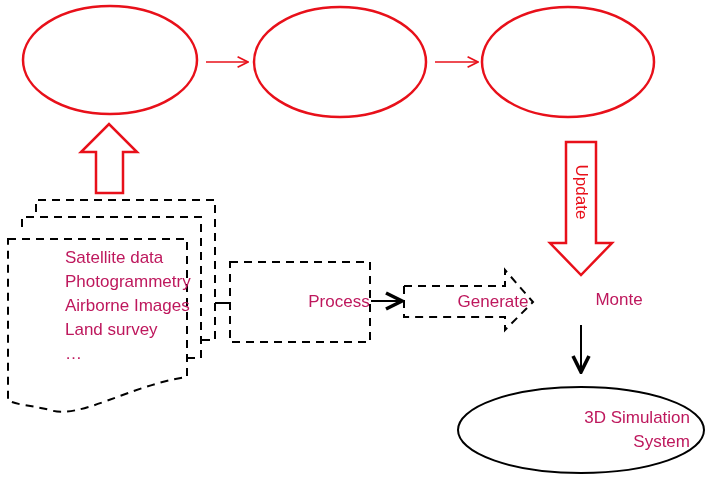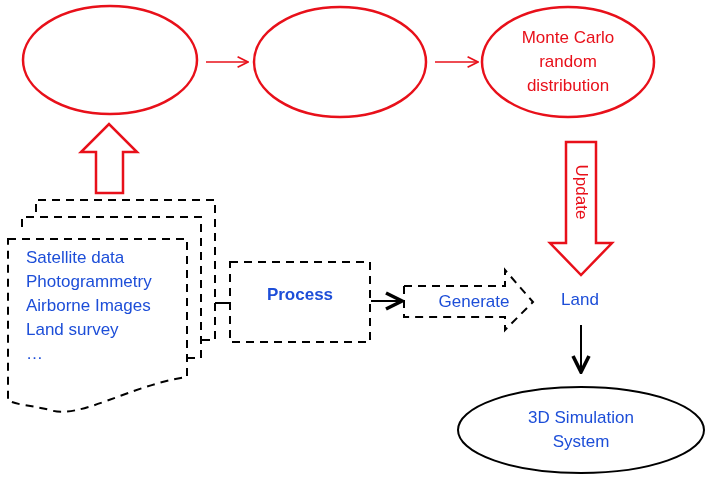--- a/index.html
+++ b/index.html
@@ -1,20 +1,20 @@
 <!DOCTYPE html>
 <html><head>
 <meta charset="utf-8">
 <style>
   html, body { margin:0; padding:0; background:#ffffff; }
   #canvas { position:relative; width:710px; height:480px; overflow:hidden; background:#fff; }
   svg { position:absolute; left:0; top:0; }
   .lbl { position:absolute; font-family:"Liberation Sans", sans-serif; text-align:center; line-height:24px; font-size:17px; }
   .red { color:#e8101a; }
-  .blk { color:#1d4ed8; }
+  .blk { color:#be185d;margin-left:39px; }
   .multi { white-space:pre-line; }
   .left { text-align:left; }
 </style>
 </head>
 <body>
 
 <div id="canvas">
 <svg width="710" height="480" viewBox="0 0 710 480">
   <defs>
     <marker id="ah-red" markerWidth="10" markerHeight="10" refX="9" refY="5" orient="auto">
@@ -48,29 +48,26 @@
 
   <line x1="371" y1="301" x2="402" y2="301" stroke="#000" stroke-width="2" marker-end="url(#ah-blk)"></line>
 
   <path d="M404,286 L505,286 L505,270 L533,302 L505,330 L505,317 L404,317 Z" fill="none" stroke="#000" stroke-width="2" stroke-dasharray="8,6"></path>
 
   <line x1="581" y1="325" x2="581" y2="372" stroke="#000" stroke-width="2" marker-end="url(#ah-blk)"></line>
 
   <ellipse cx="581" cy="430" rx="123" ry="43" fill="none" stroke="#000" stroke-width="2"></ellipse>
 </svg>
 
-<div class="lbl red multi" style="left:498px;top:26px;width:140px;">Monte Carlo
-random
-distribution</div>
 
 <div class="lbl red" style="left:531px;top:180px;width:100px;transform:rotate(90deg);">Update</div>
 
 <div class="lbl blk multi left" style="left:26px;top:246px;width:170px;">Satellite data
 Photogrammetry
 Airborne Images
 Land survey
 …</div>
-<div class="lbl blk" style="left:230px;top:283px;width:140px;font-weight:bold;">Process</div>
-<div class="lbl blk" style="left:424px;top:290px;width:100px;">Generate</div>
-<div class="lbl blk" style="left:540px;top:288px;width:80px;">Land</div>
-<div class="lbl blk multi" style="left:511px;top:406px;width:140px;">3D Simulation
+<div class="lbl blk" style="left:230px;top:290px;width:140px;">Process</div>
+<div class="lbl blk" style="left:404px;top:290px;width:100px;">Generate</div>
+<div class="lbl blk" style="left:540px;top:288px;width:80px;">Monte</div>
+<div class="lbl blk multi" style="left:511px;top:406px;width:140px;text-align:right;">3D Simulation
 System</div>
 </div>
 
 </body></html>

